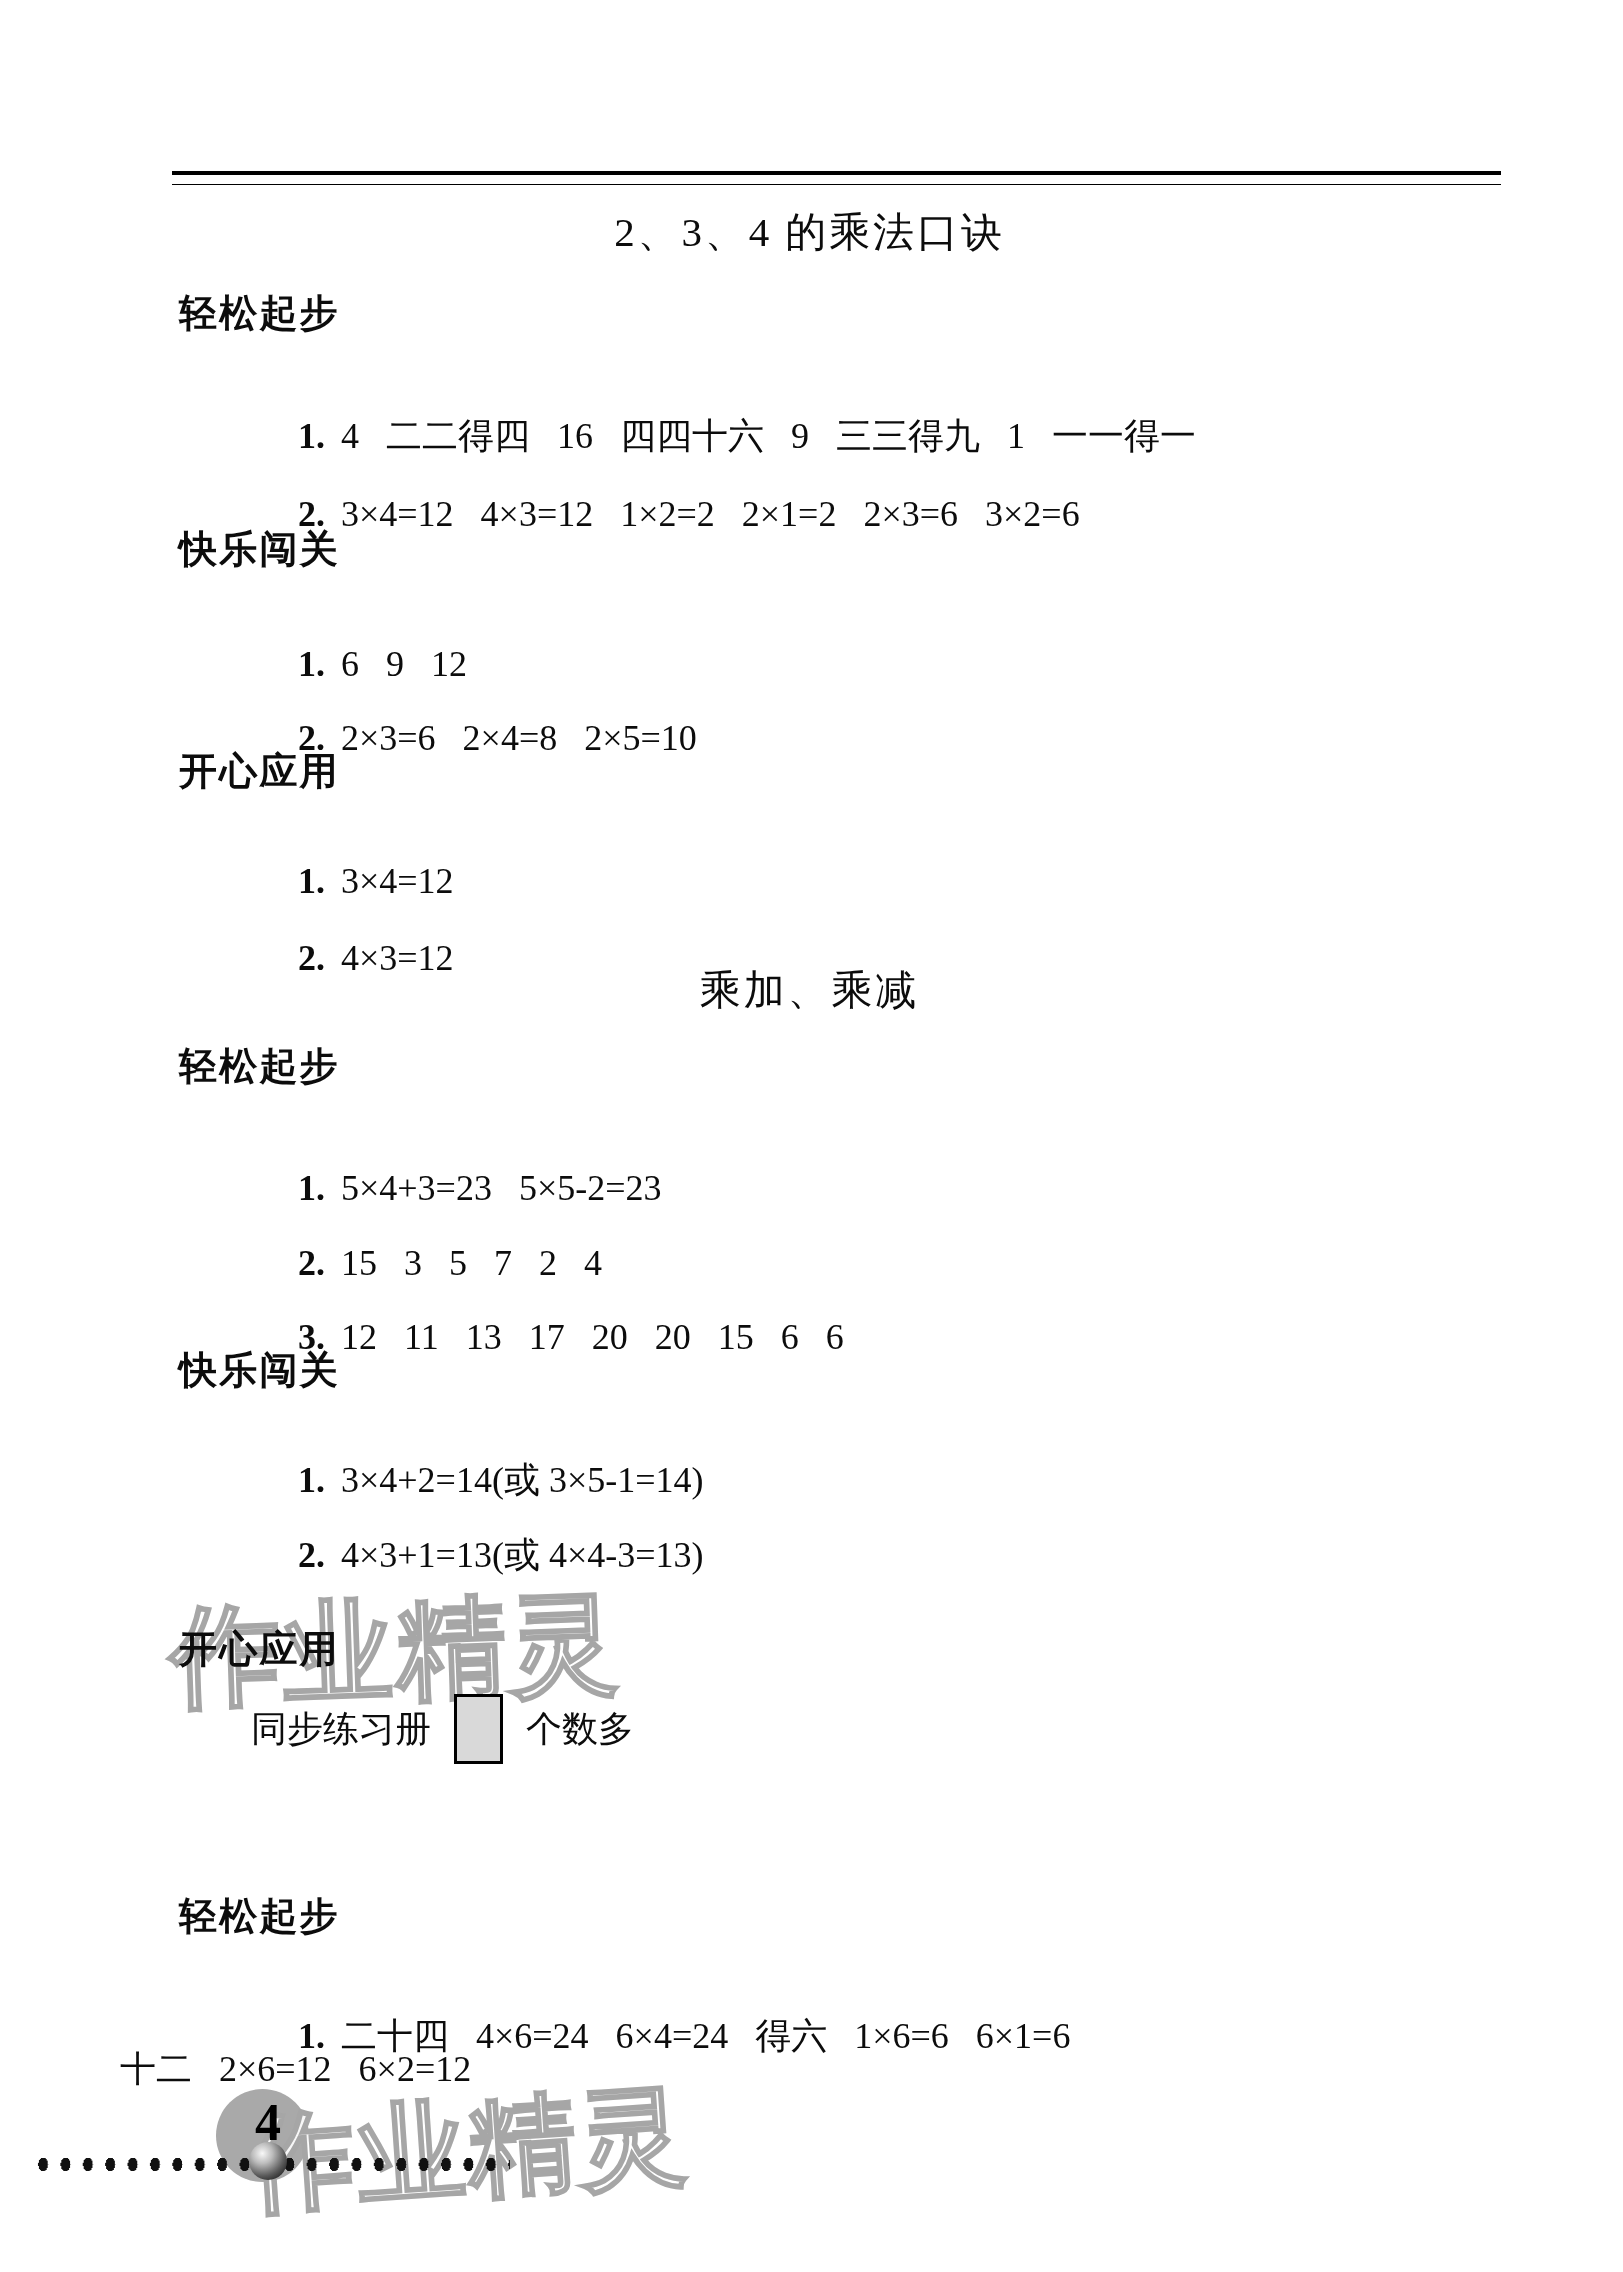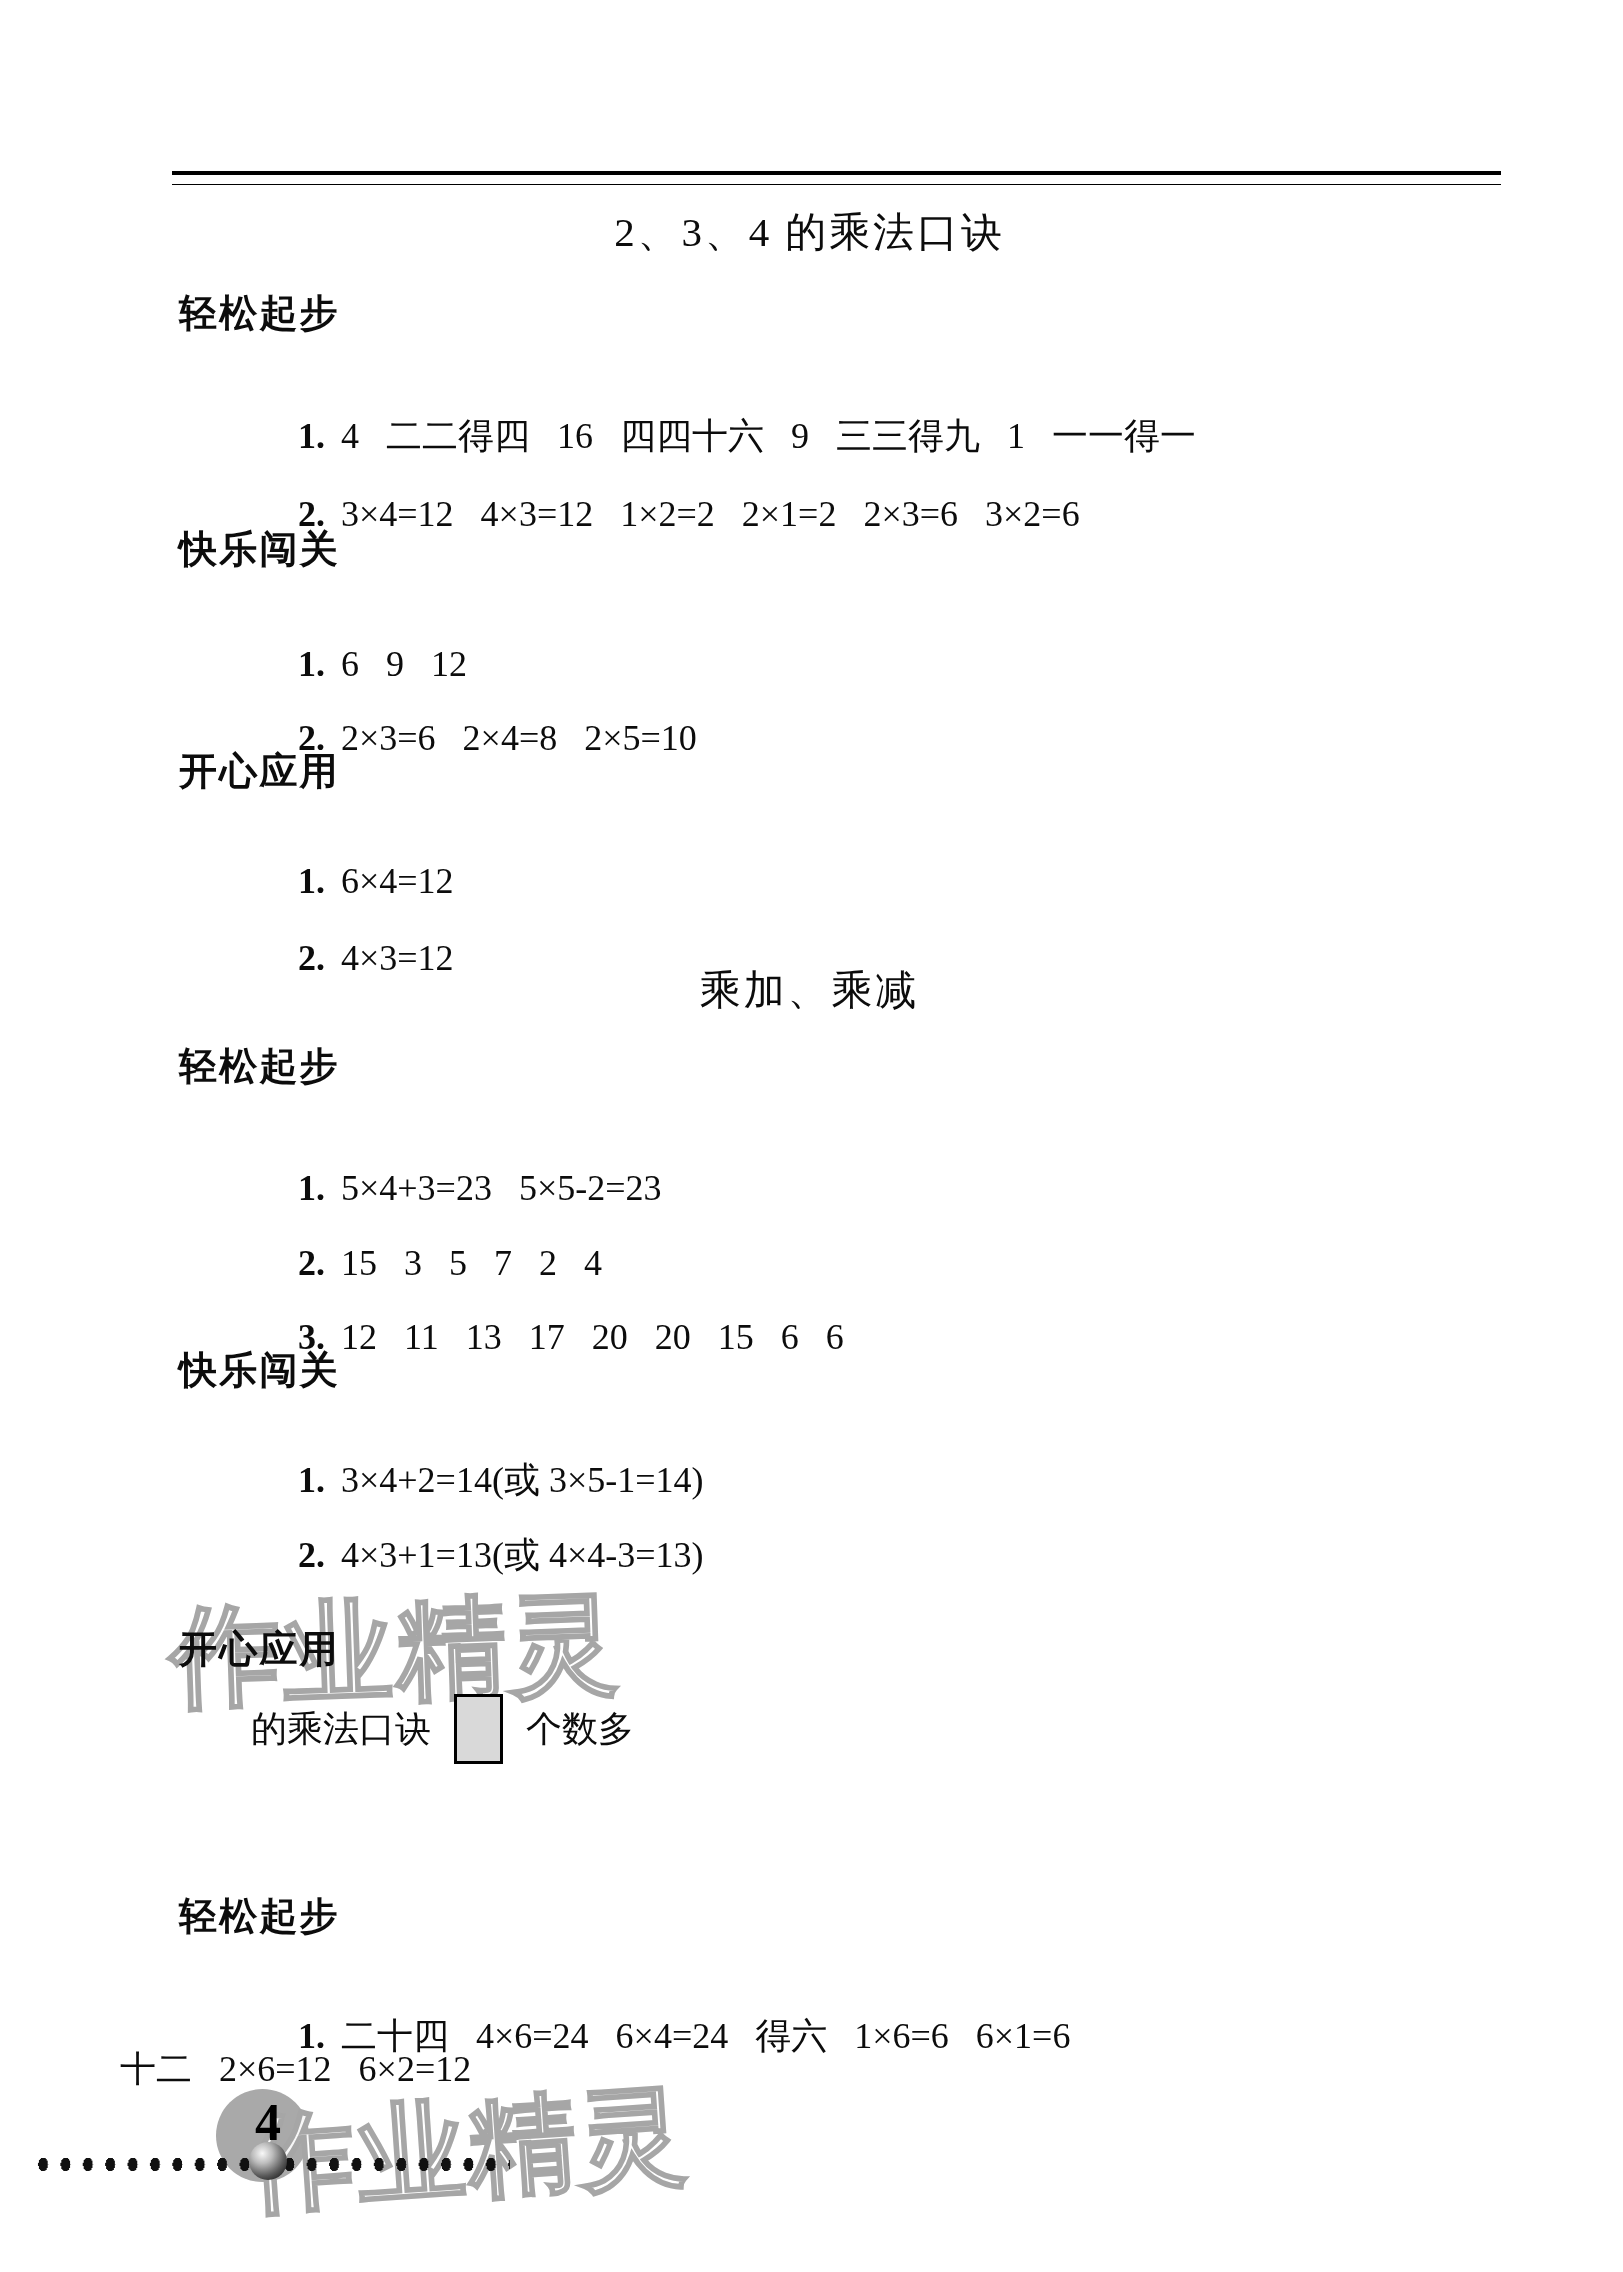--- a/index.html
+++ b/index.html
@@ -175,21 +175,21 @@
   <div class="line heading" style="top:527px">快乐闯关</div>
   <div class="line item" style="top:600px">
     <span class="num">1.</span><span>6   9   12</span>
   </div>
   <div class="line item" style="top:674px">
     <span class="num">2.</span><span>2×3=6   2×4=8   2×5=10</span>
   </div>
 
   <div class="line heading" style="top:749px">开心应用</div>
   <div class="line item" style="top:817px">
-    <span class="num">1.</span><span>6×4=12</span>
+    <span class="num">1.</span><span>3×4=12</span>
   </div>
   <div class="line item" style="top:894px">
     <span class="num">2.</span><span>4×3=12</span>
   </div>
 
   <div class="line lesson-title" style="top:966px">乘加、乘减</div>
 
   <div class="line heading" style="top:1044px">轻松起步</div>
   <div class="line item" style="top:1124px">
     <span class="num">1.</span><span>5×4+3=23   5×5-2=23</span>
@@ -206,21 +206,21 @@
     <span class="num">1.</span><span>3×4+2=14(或 3×5-1=14)</span>
   </div>
   <div class="line item" style="top:1491px">
     <span class="num">2.</span><span>4×3+1=13(或 4×4-3=13)</span>
   </div>
 
   <div class="wm wm-mid">作业精灵</div>
 
   <div class="line heading" style="top:1627px">开心应用</div>
   <div class="apply-line">
-    <span>的乘法口诀</span>
+    <span>同步练习册</span>
     <span class="answer-square"></span>
     <span>个数多</span>
   </div>
 
 
   <div class="line heading" style="top:1894px">轻松起步</div>
   <div class="line item" style="top:1972px">
     <span class="num">1.</span><span>二十四   4×6=24   6×4=24   得六   1×6=6   6×1=6</span>
   </div>
   <div class="line cont" style="top:2048px">十二   2×6=12   6×2=12</div>

